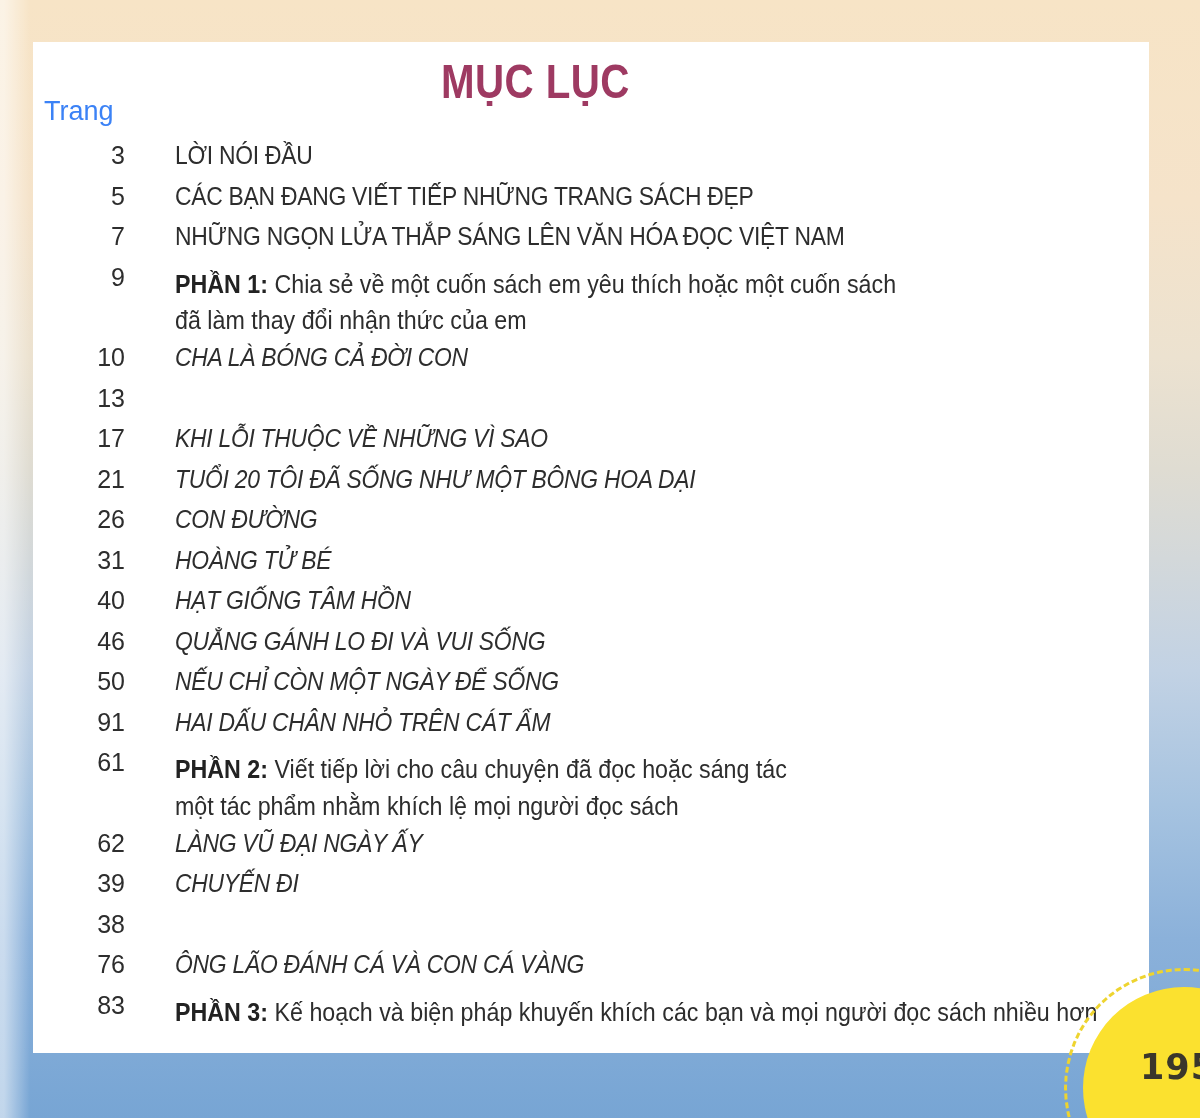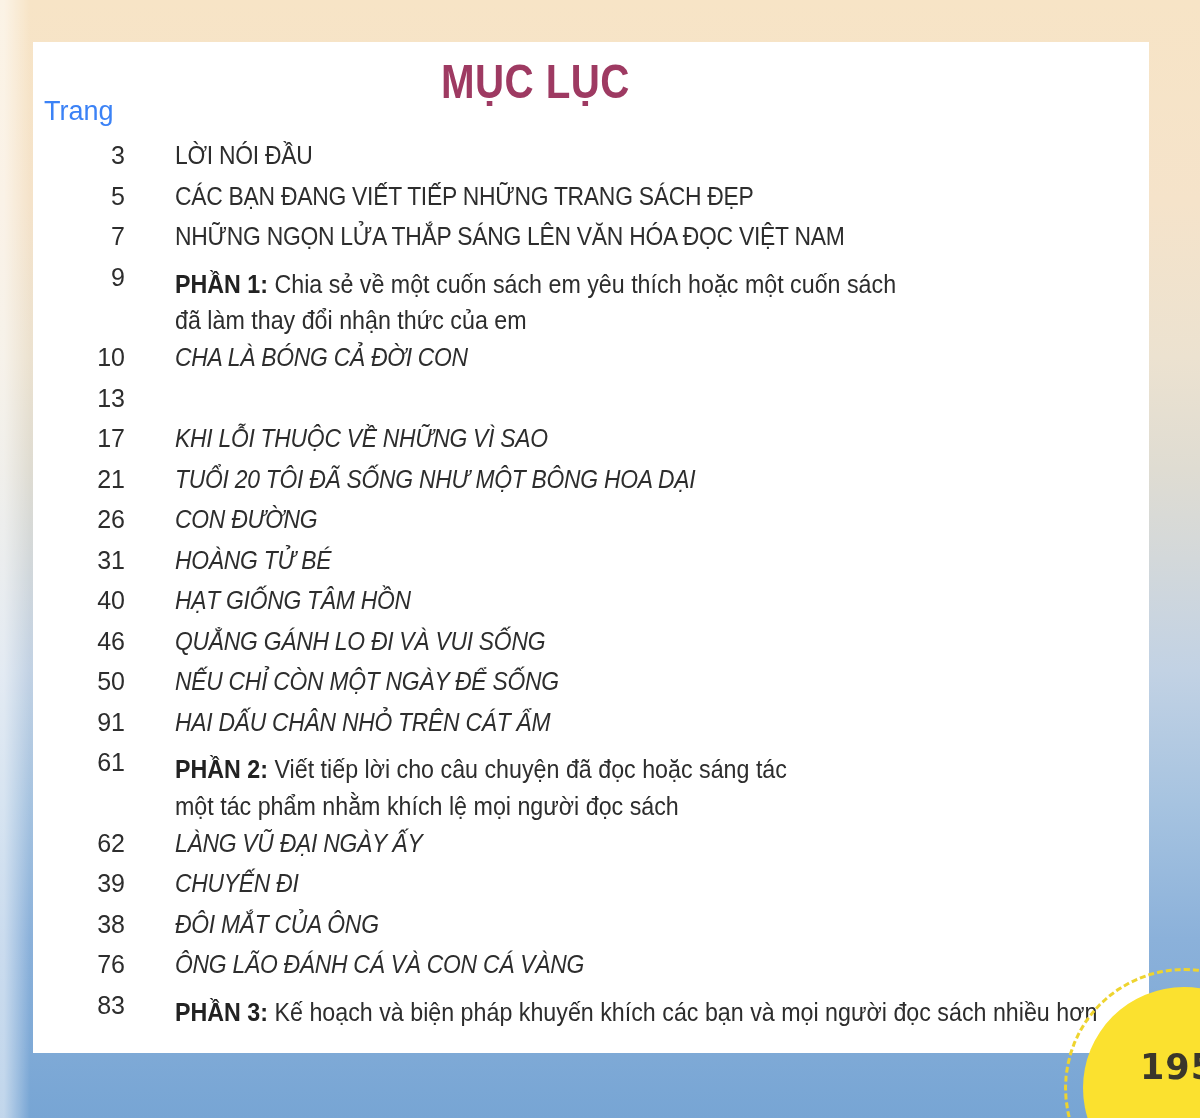--- a/index.html
+++ b/index.html
@@ -202,21 +202,20 @@
         <div class="titlecell"><span class="t">LÀNG VŨ ĐẠI NGÀY ẤY</span></div>
       </div>
 
       <div class="row book">
         <div class="num">39</div>
         <div class="titlecell"><span class="t">CHUYẾN ĐI</span></div>
       </div>
 
       <div class="row book">
         <div class="num">38</div>
-        <div class="titlecell"><span class="t">ĐÔI MẮT CỦA ÔNG</span></div>
       </div>
 
       <div class="row book">
         <div class="num">76</div>
         <div class="titlecell"><span class="t">ÔNG LÃO ĐÁNH CÁ VÀ CON CÁ VÀNG</span></div>
       </div>
 
       <div class="row section">
         <div class="num">83</div>
         <div class="titlecell">

